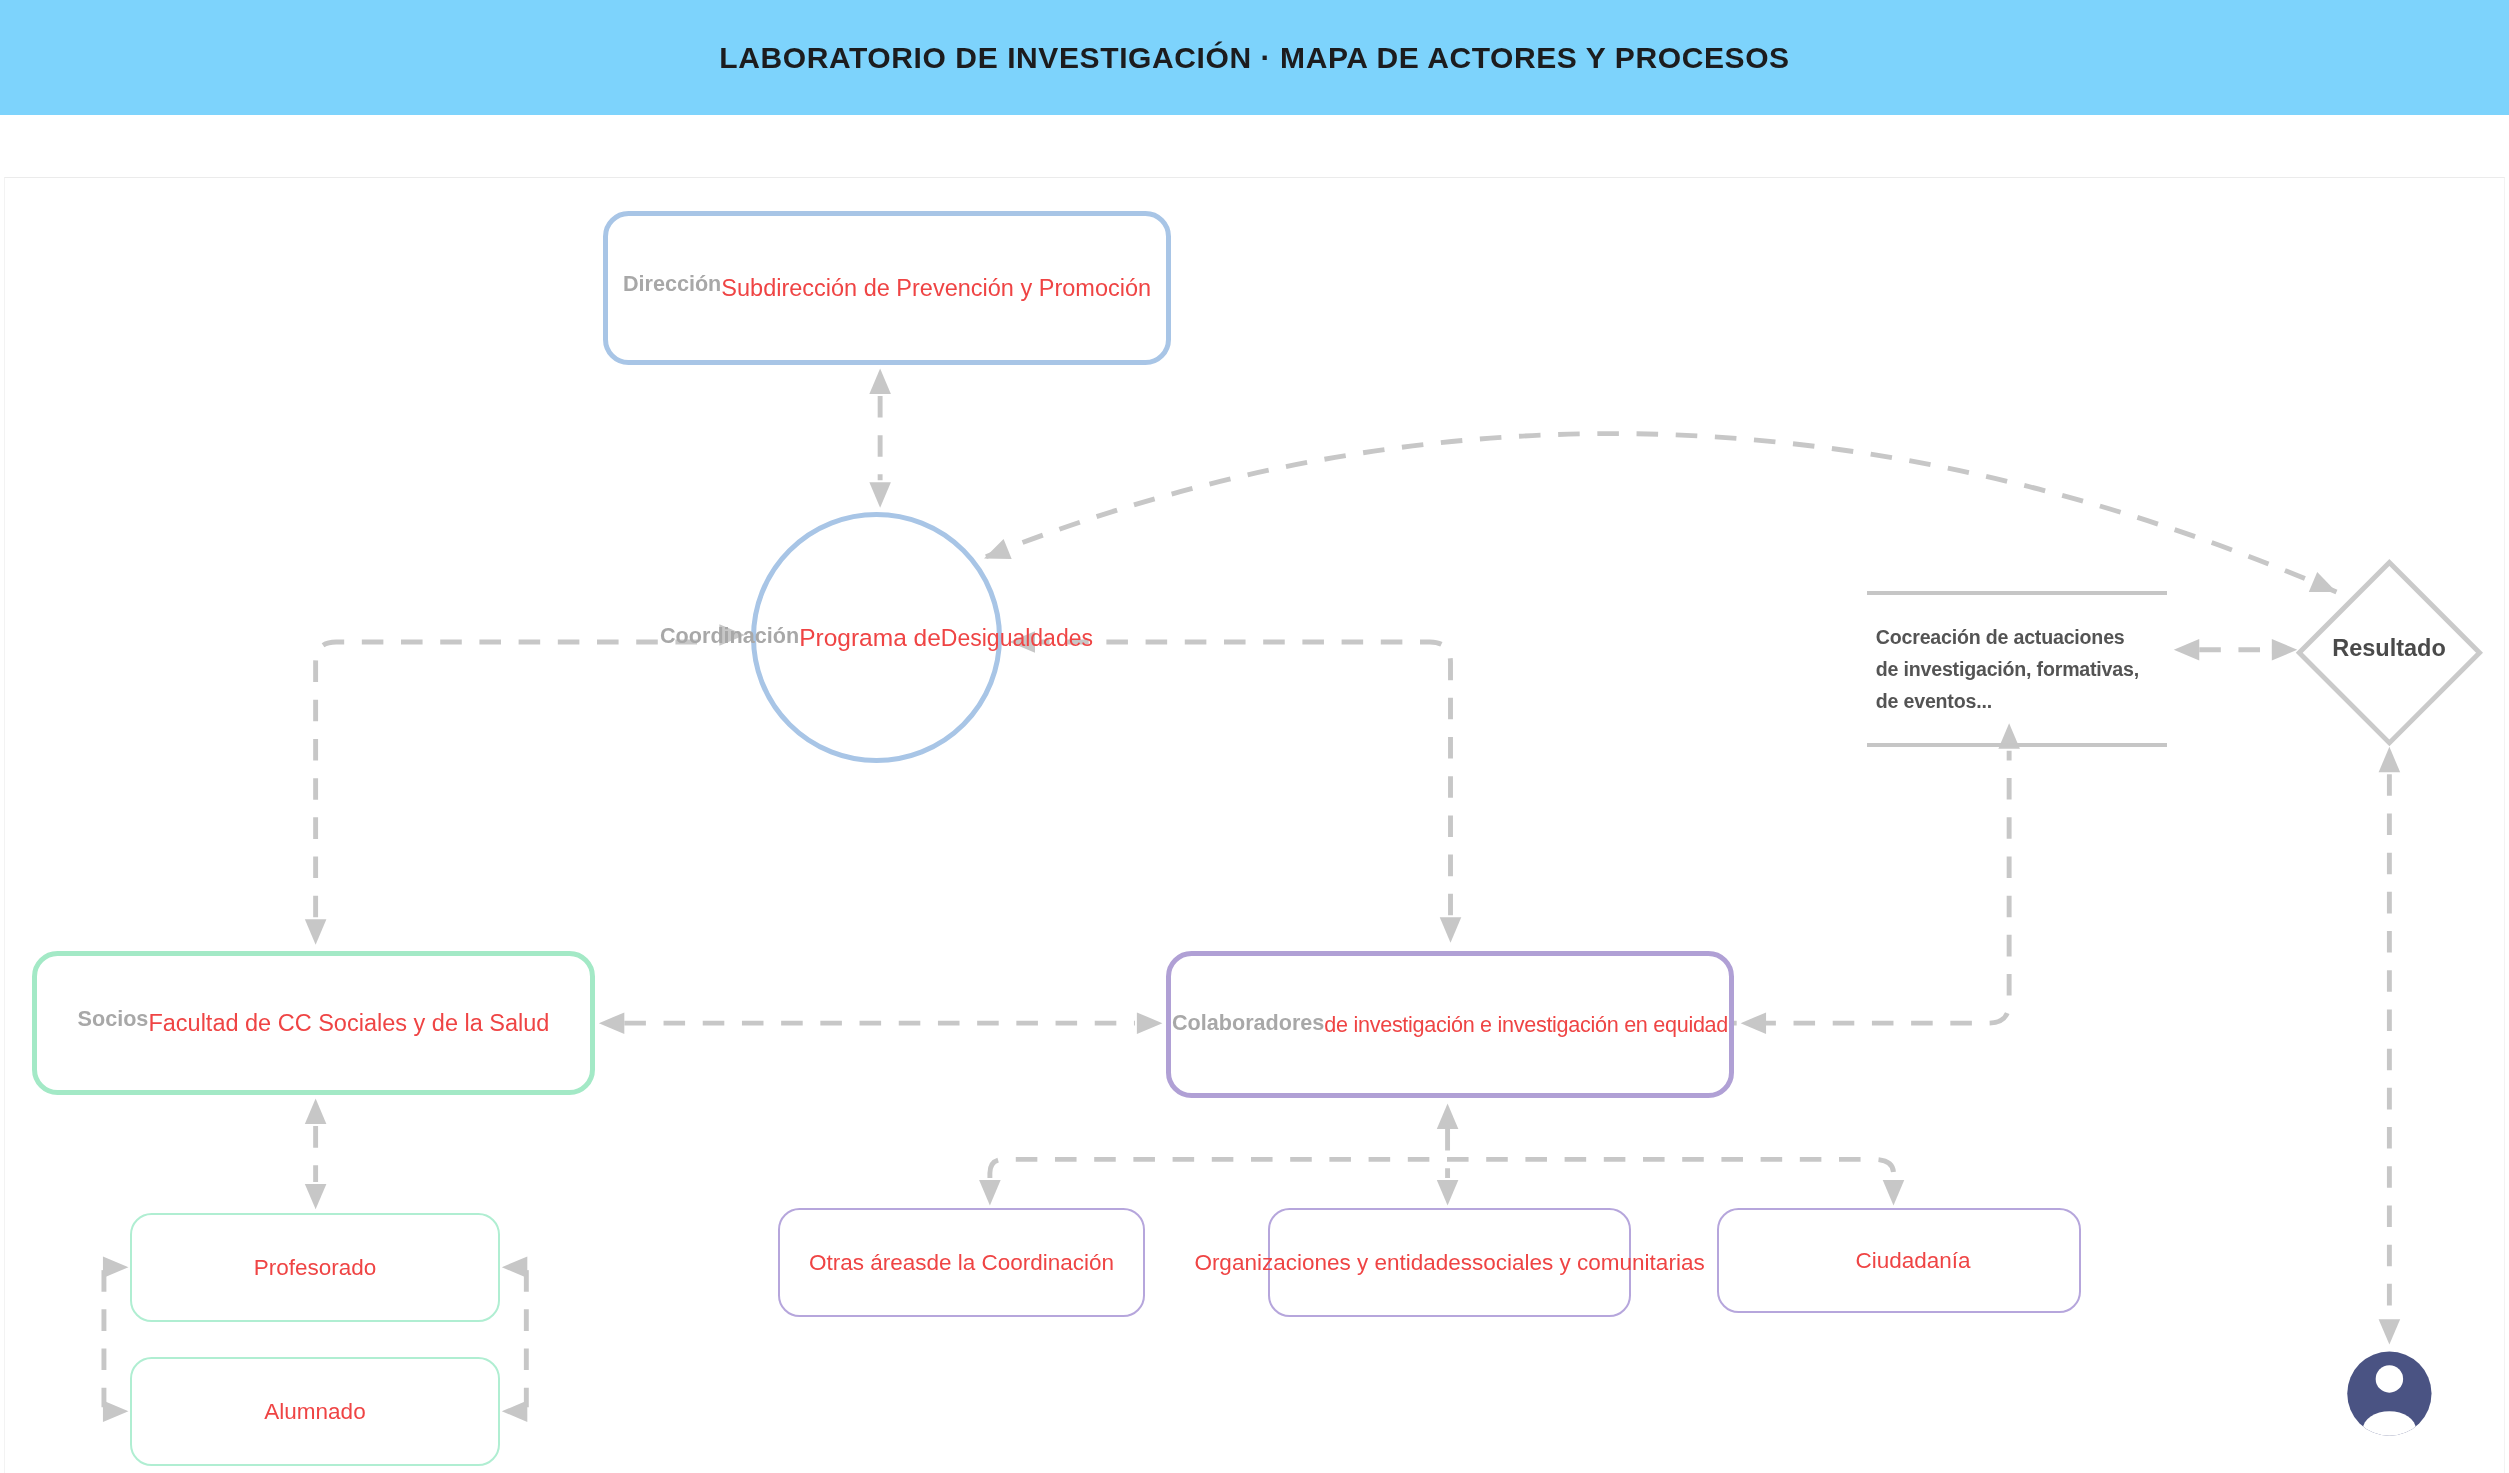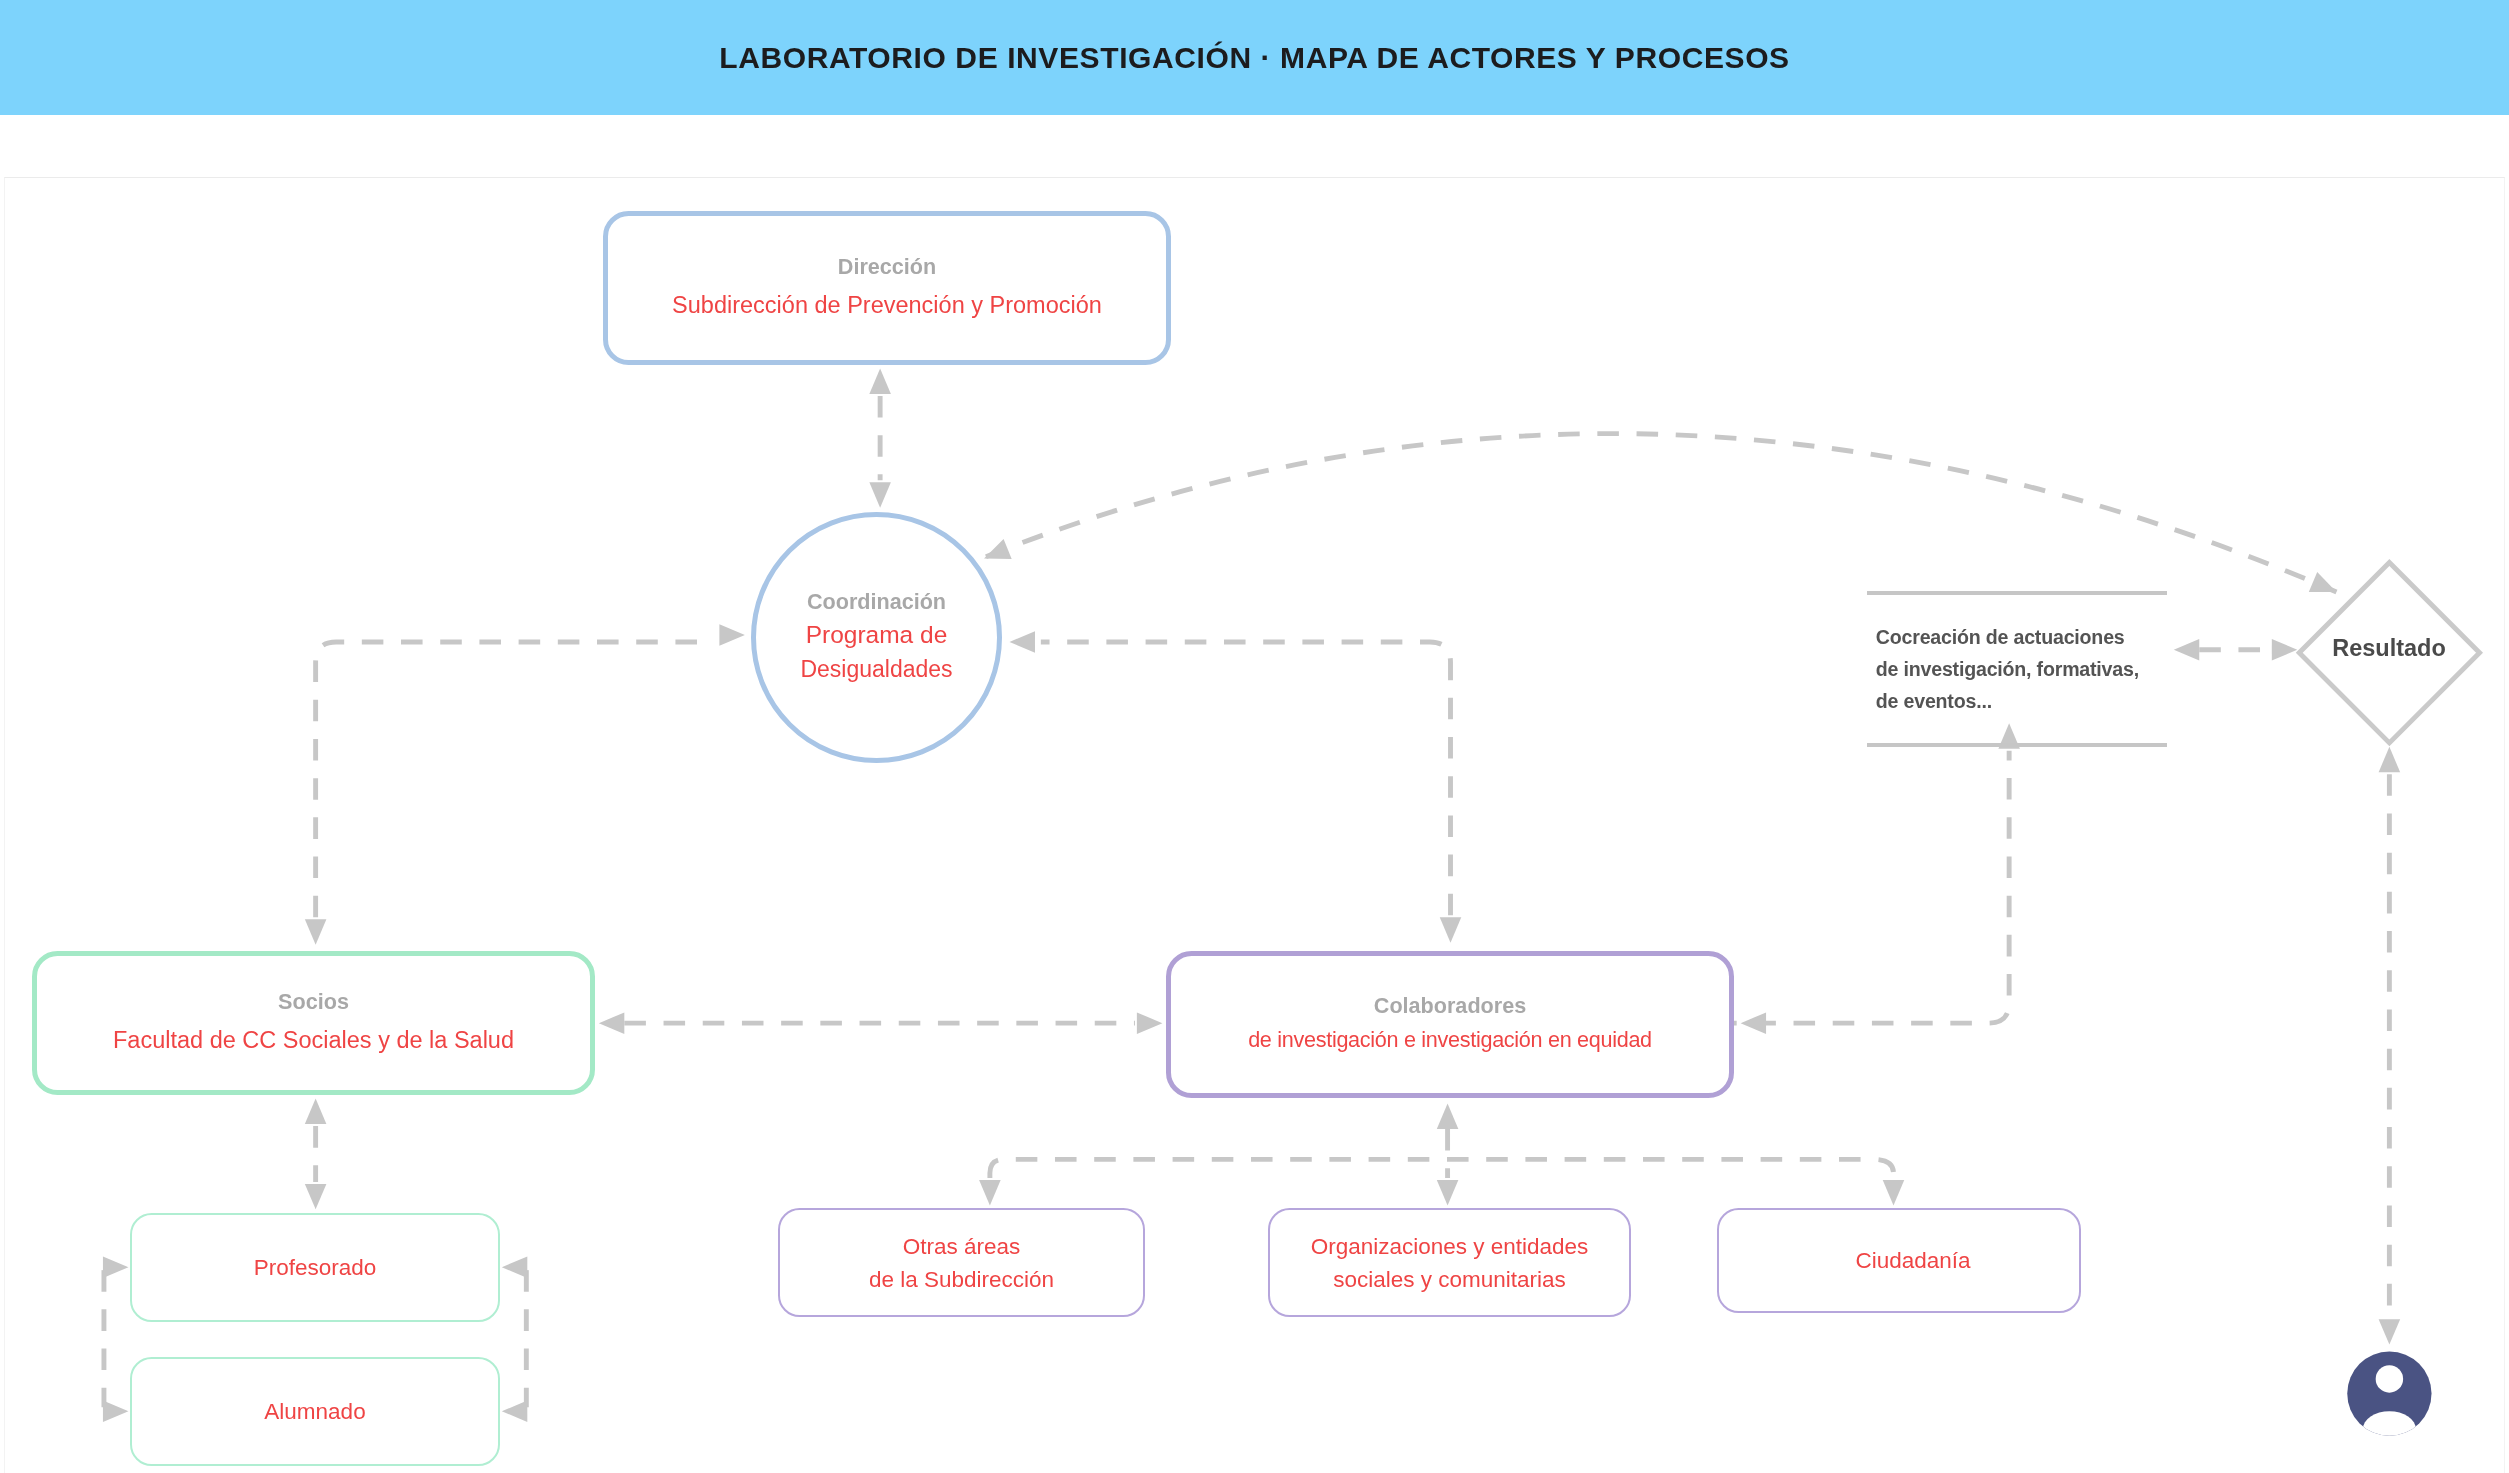--- a/index.html
+++ b/index.html
@@ -14,21 +14,21 @@
   .header h1{
     margin:0;font-size:30px;font-weight:700;color:#1c1c1e;letter-spacing:0.6px;
   }
   .canvas-frame{
     position:absolute;left:3.9px;top:177px;width:2499px;height:1296px;
     border-top:1px solid #ebebeb;border-left:1px solid #f3f3f3;border-right:1px solid #f3f3f3;
   }
   svg.wires{position:absolute;left:0;top:0;z-index:1;}
   .node{
     position:absolute;background:#ffffff;box-sizing:border-box;z-index:2;
-    display:flex;flex-direction:column;align-items:center;justify-content:center;
+    display:flex;flex-direction:row;align-items:center;justify-content:center;
     text-align:center;
   }
   .node .lbl{font-size:21.6px;font-weight:700;color:#a8a8a8;margin-bottom:8.8px;}
   .node .nm{font-size:23.5px;font-weight:400;color:#ef4444;line-height:34px;white-space:nowrap;}
   .big{border:5.9px solid;border-radius:25.5px;}
   .blue{border-color:#a8c5e6;}
   .green{border-color:#a3e9c6;}
   .purple{border-color:#b0a0d5;}
   .thin{border:2.9px solid;border-radius:21.6px;}
   .thin.green{border-color:#b0eed2;}
@@ -151,21 +151,21 @@
 <div class="cocreacion">
   <div class="ln">Cocreación de actuaciones</div>
   <div class="ln">de investigación, formativas,</div>
   <div class="ln">de eventos...</div>
 </div>
 
 <div class="resultado-label">Resultado</div>
 
 <div class="node thin purple" style="left:778px;top:1208px;width:367px;height:109px;">
   <div class="nm">Otras áreas</div>
-  <div class="nm">de la Subdirección</div>
+  <div class="nm">de la Coordinación</div>
 </div>
 
 <div class="node thin purple" style="left:1268px;top:1208px;width:363px;height:109px;">
   <div class="nm">Organizaciones y entidades</div>
   <div class="nm">sociales y comunitarias</div>
 </div>
 
 <div class="node thin purple" style="left:1717px;top:1208px;width:364px;height:105px;padding-left:28px;">
   <div class="nm">Ciudadanía</div>
 </div>

